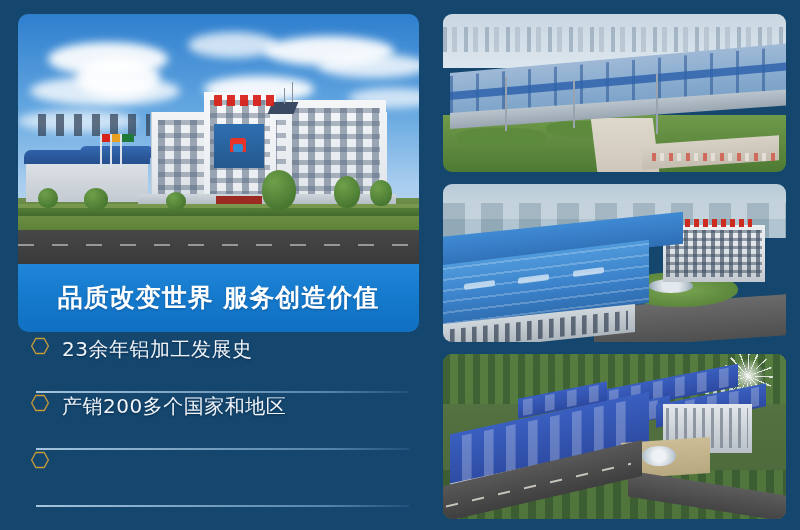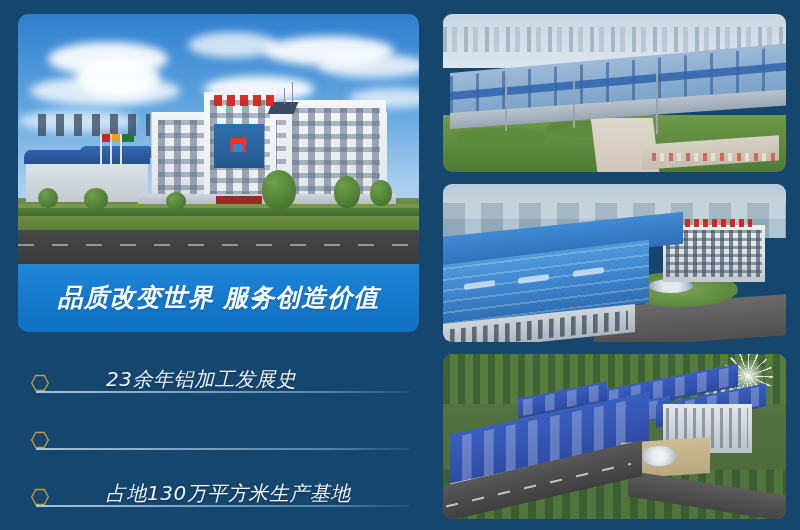--- a/index.html
+++ b/index.html
@@ -2,21 +2,21 @@
 <html><head>
 <meta charset="utf-8">
 <style>
   html,body{margin:0;padding:0;}
   body{
     width:800px;height:530px;overflow:hidden;
     background:#14466e;
     font-family:"Liberation Sans","DejaVu Sans",sans-serif;
     position:relative;
   }
-  .stage{position:absolute;inset:0;font-style:italic;}
+  .stage{position:absolute;inset:0;}
 
   
   .left-col{position:absolute;left:18px;top:14px;width:401px;height:505px;}
 
   .photo{position:relative;overflow:hidden;border-radius:10px;}
 
   
   .hero{position:absolute;left:0;top:0;width:401px;height:250px;border-radius:10px 10px 0 0;}
   .sky{position:absolute;inset:0;
     background:linear-gradient(to bottom,#2f7fce 0%,#63a6e0 38%,#a8cdee 68%,#cfe2f4 100%);}
@@ -105,21 +105,21 @@
     display:flex;flex-direction:column;align-items:center;justify-content:center;}
   .banner-cn{color:#ffffff;font-size:25px;font-weight:bold;letter-spacing:1px;
     line-height:1.05;white-space:nowrap;
     font-family:"DejaVu Sans","Liberation Sans",sans-serif;
     text-shadow:0 1px 2px rgba(0,40,80,.35);}
   .banner-en{color:#ffffff;font-size:14.5px;font-weight:bold;margin-top:4px;
     white-space:nowrap;letter-spacing:.1px;}
 
   
   .bullets{position:absolute;left:0;top:322px;width:401px;}
-  .brow{position:relative;height:57px;display:flex;align-items:flex-end;gap:44px;}
+  .brow{position:relative;height:57px;display:flex;align-items:flex-start;}
   .hexwrap{width:44px;display:flex;align-items:center;justify-content:center;}
   .hex{width:20px;height:20px;display:block;}
   .btext{color:#f2f6fa;font-size:20px;letter-spacing:.5px;white-space:nowrap;
     font-family:"DejaVu Sans","Liberation Sans",sans-serif;
     text-shadow:0 1px 2px rgba(0,20,45,.5);}
   .sep{position:absolute;left:18px;right:10px;bottom:0;height:2px;
     background:linear-gradient(to right,rgba(190,218,240,.85),rgba(150,195,230,.5) 78%,rgba(120,170,215,.12));}
 
   
   .right-col{position:absolute;left:443px;top:14px;width:343px;height:505px;}
@@ -313,30 +313,30 @@
         <div class="btext">23余年铝加工发展史</div>
         <div class="sep"></div>
       </div>
 
       <div class="brow">
         <div class="hexwrap">
           <svg class="hex" viewBox="0 0 24 24" aria-hidden="true">
             <polygon points="7,3 17,3 22,12 17,21 7,21 2,12" fill="none" stroke="#c79a3a" stroke-width="1.6"></polygon>
           </svg>
         </div>
+        <div class="btext">产销200多个国家和地区</div>
         <div class="sep"></div>
       </div>
 
       <div class="brow">
         <div class="hexwrap">
           <svg class="hex" viewBox="0 0 24 24" aria-hidden="true">
             <polygon points="7,3 17,3 22,12 17,21 7,21 2,12" fill="none" stroke="#c79a3a" stroke-width="1.6"></polygon>
           </svg>
         </div>
-        <div class="btext">占地130万平方米生产基地</div>
         <div class="sep"></div>
       </div>
 
     </div>
   </div>
 
   <div class="right-col">
 
     <div class="rphoto r1 photo">
       <div class="haze"></div>

